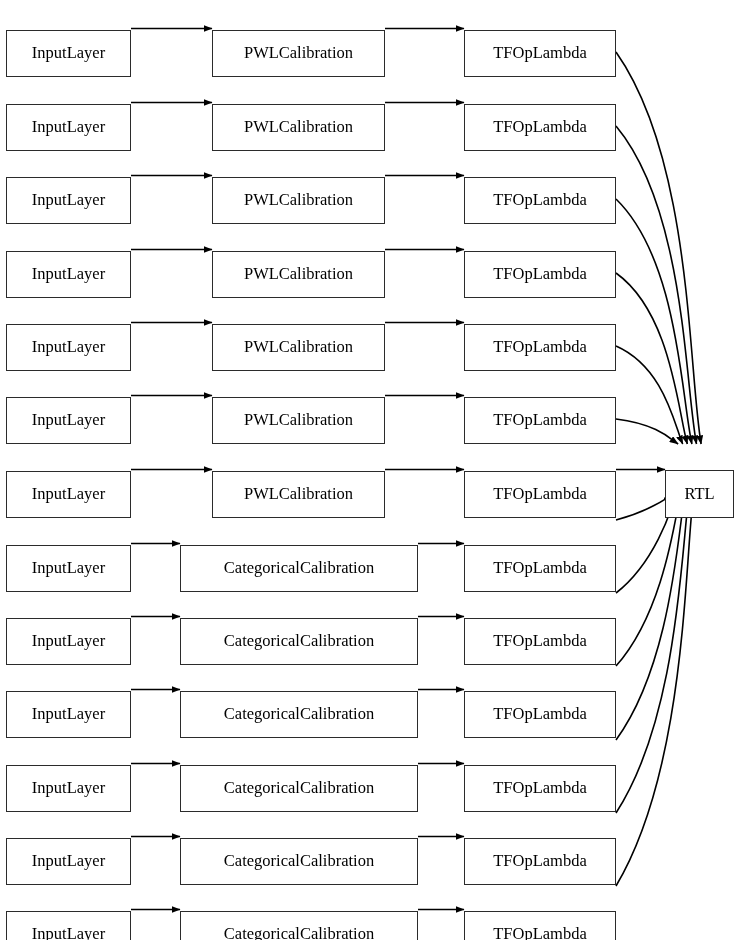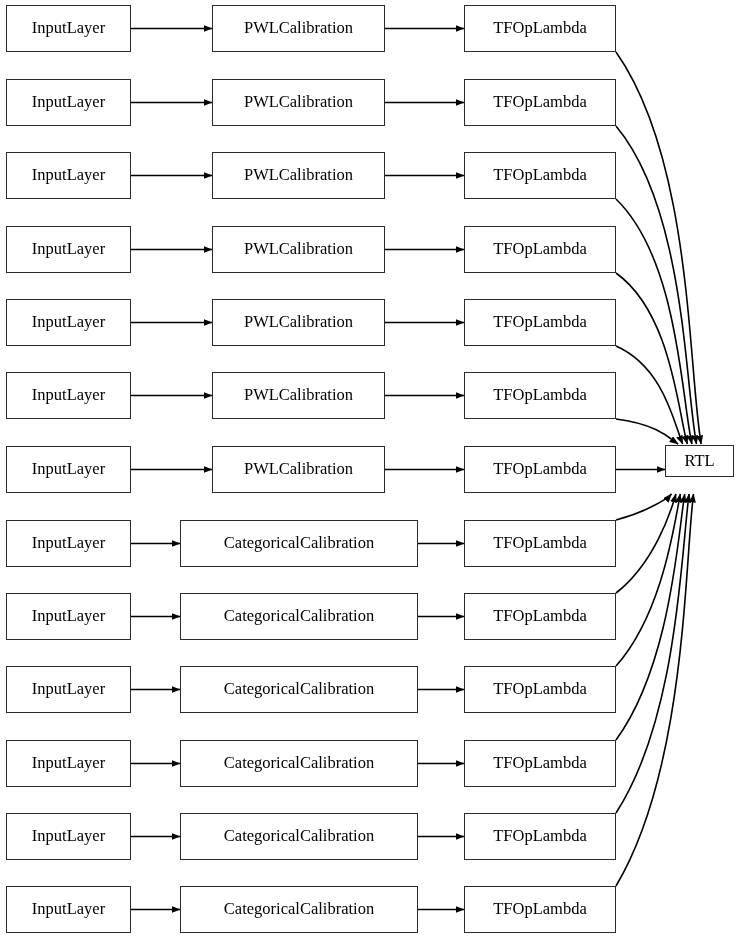--- a/index.html
+++ b/index.html
@@ -29,20 +29,21 @@
     background: #ffffff;
     border: 1.4px solid #2b2b2b;
     display: flex;
     align-items: center;
     justify-content: center;
     color: #000000;
     font-size: 16.5px;
     line-height: 1;
     white-space: nowrap;
     z-index: 2;
+    margin-top: 25px;
   }
   .node-label {
     display: block;
   }
   .node-rtl {
     font-size: 16.5px;
   }
 </style>
 </head>
 <body>
@@ -207,17 +208,17 @@
       </div>
       <div class="node" style="left: 6px; top: 886px; width: 125px; height: 47px;">
         <span class="node-label">InputLayer</span>
       </div>
       <div class="node" style="left: 180px; top: 886px; width: 238px; height: 47px;">
         <span class="node-label">CategoricalCalibration</span>
       </div>
       <div class="node" style="left: 464px; top: 886px; width: 152px; height: 47px;">
         <span class="node-label">TFOpLambda</span>
       </div>
-      <div class="node node-rtl" style="left: 665px; top: 445px; width: 69px; height: 32px;">
+      <div class="node node-rtl" style="left: 665px; top: 445px; width: 69px; height: 48px;">
         <span class="node-label">RTL</span>
       </div>
     </div>
 </div>
 
 </body></html>

